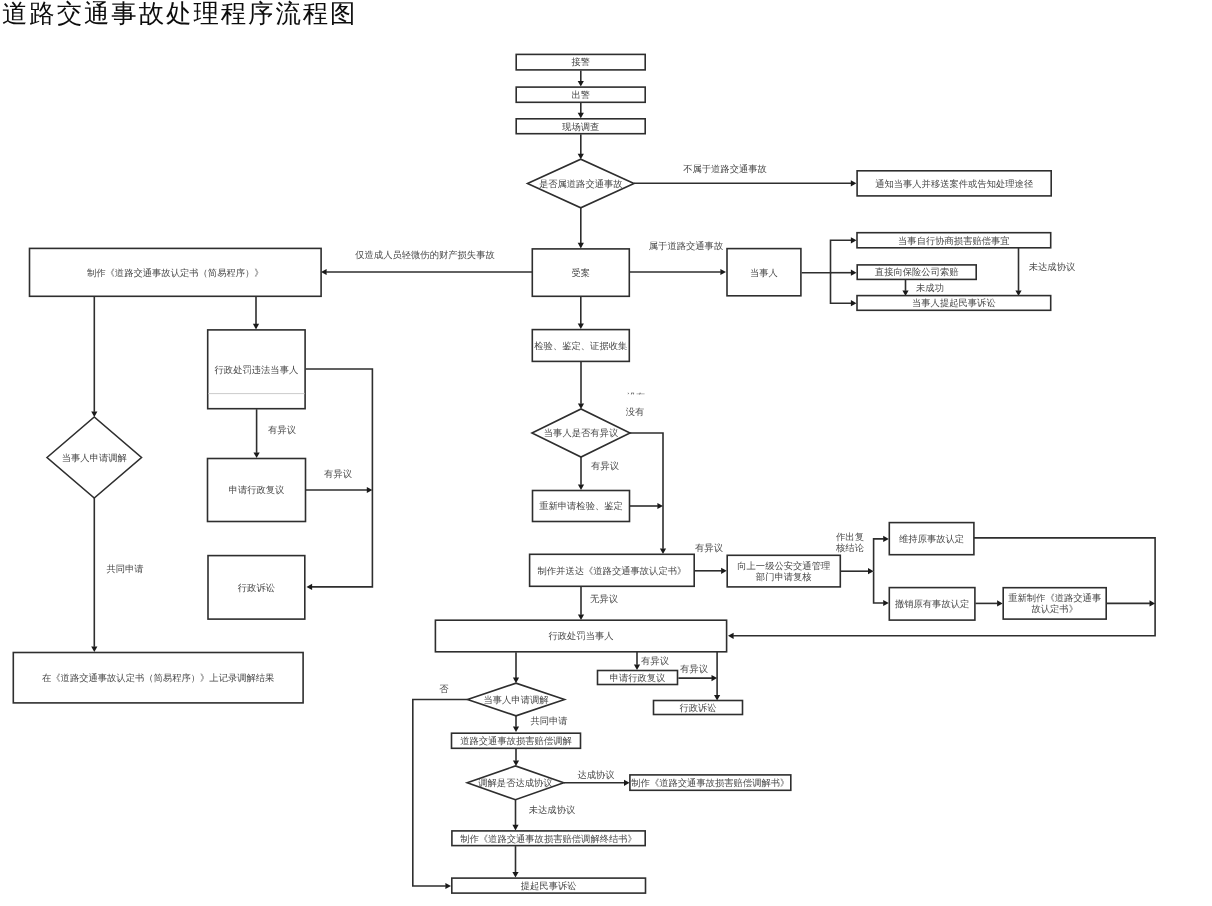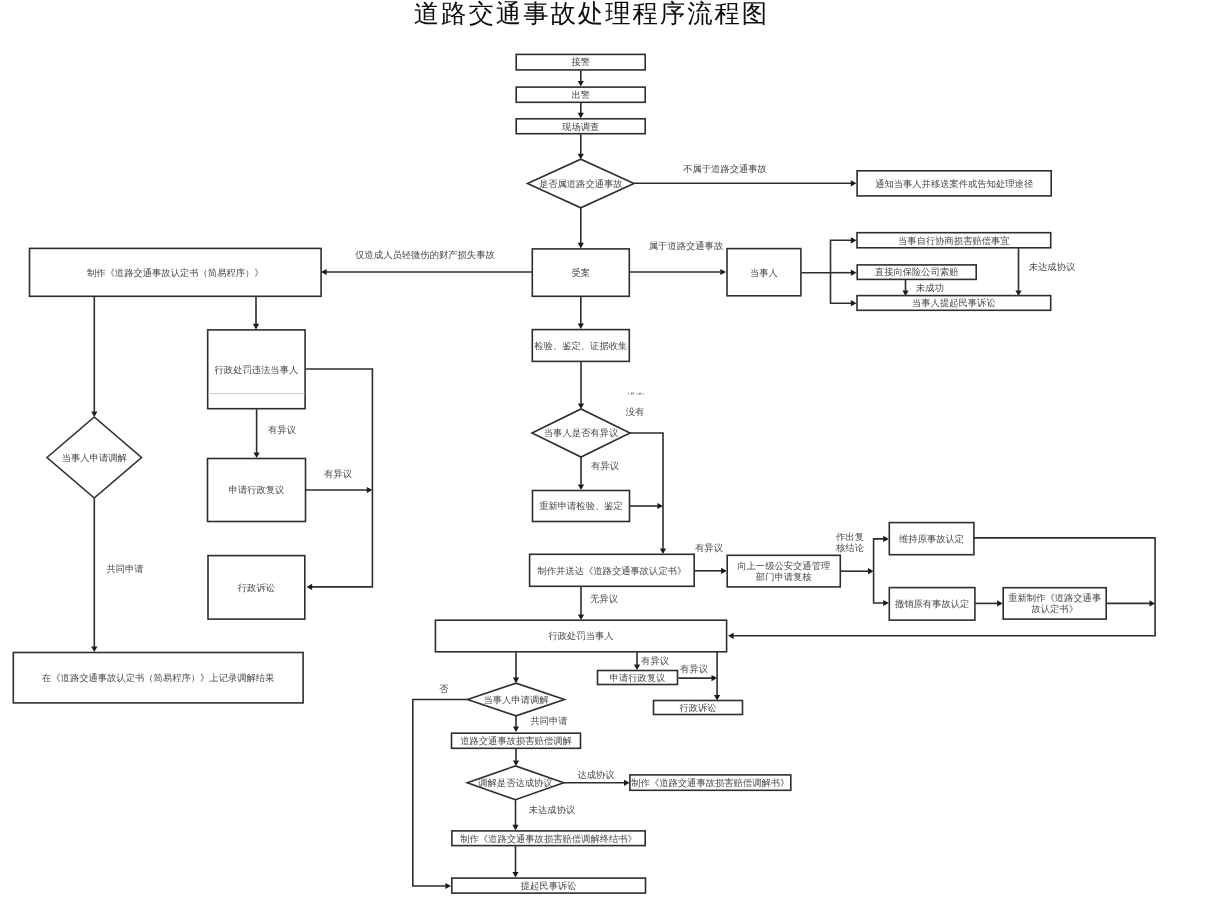--- a/index.html
+++ b/index.html
@@ -1,20 +1,20 @@
 <!DOCTYPE html>
 <html><head>
 <meta charset="utf-8">
 <title>道路交通事故处理程序流程图</title>
 <style>
   html,body{margin:0;padding:0;background:#ffffff;}
   *{-webkit-font-smoothing:antialiased;}
   #page{position:relative;will-change:transform;width:1212px;height:906px;background:#ffffff;overflow:hidden;}
   #title{
-    position:absolute;left:2px;top:1px;width:1179px;text-align:center;
+    position:absolute;left:2px;top:1px;width:1179px;text-align:left;
     font-family:"Liberation Sans", sans-serif;
     text-rendering:geometricPrecision;
     font-size:25.4px;line-height:27px;letter-spacing:1.95px;color:#0d0d0d;
   }
   svg#flow{position:absolute;left:0;top:0;display:block;}
   .bx{fill:#ffffff;stroke:#2e2e2e;stroke-width:1.6;}
   .dia{fill:#ffffff;stroke:#2e2e2e;stroke-width:1.6;}
   .ln{stroke:#2e2e2e;stroke-width:1.6;fill:none;}
   .faint{stroke:#cccccc;stroke-width:1;fill:none;}
   .nodetext, .edgetext{

